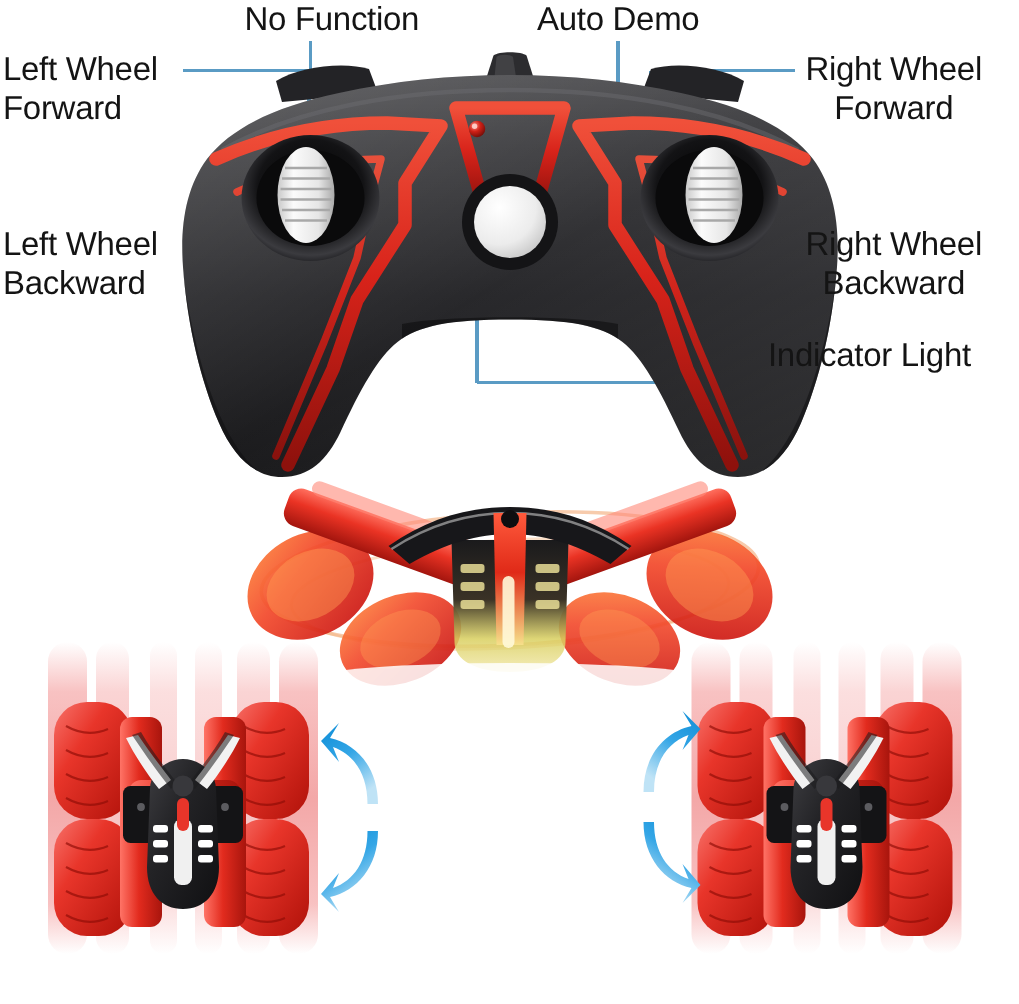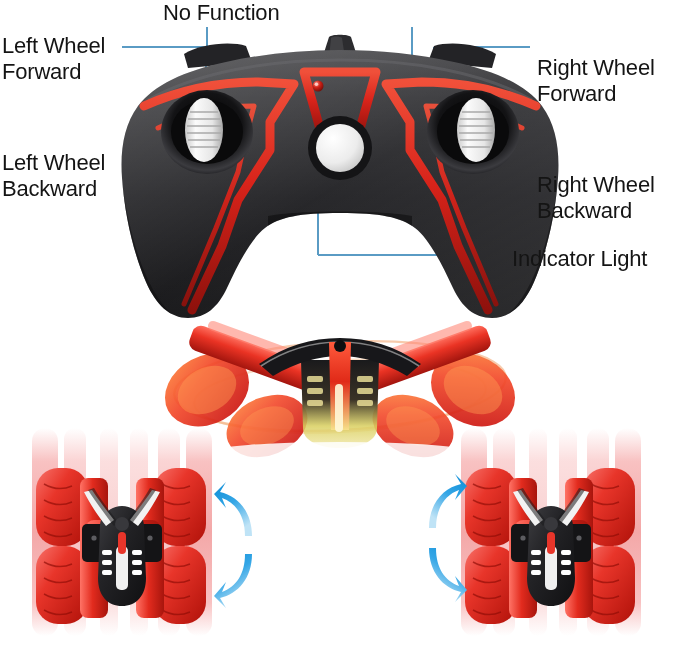--- a/index.html
+++ b/index.html
@@ -14,21 +14,21 @@
   .label{
     position:absolute;
     color:#141414;
     font-size:22px;
     line-height:26px;
     font-weight:400;
     letter-spacing:-0.2px;
     white-space:pre-line;
     -webkit-font-smoothing:antialiased;
   }
-  .label.r{text-align:left;margin-top:22px;}
+  .label.r{text-align:center;}
 
   
   #leaders{position:absolute;left:0;top:0;width:679px;height:669px;pointer-events:none;}
 
   
   #controller{position:absolute;left:118px;top:32px;width:444px;height:290px;}
   #ctl-svg{position:absolute;left:0;top:0;}
 
   
   .car-wrap{position:absolute;}
@@ -470,20 +470,21 @@
         <path d="M40,60 C40,36 26,20 8,16 L14,6 L2,18 L14,32 L10,22
                  C24,27 33,40 33,60 Z" fill="url(#arrL)"></path>
         <path d="M40,80 C40,104 26,120 8,124 L14,134 L2,122 L14,108 L10,118
                  C24,113 33,100 33,80 Z" fill="url(#arrL)"></path>
       </g>
     </svg>
   </div>
 
   <div class="label" style="left:163px;top:0px;">No Function</div>
 
+  <div class="label" style="left:358px;top:0px;">Auto Demo</div>
 
   <div class="label" style="left:2px;top:33px;">Left Wheel
 Forward</div>
 
   <div class="label r" style="left:537px;top:33px;">Right Wheel
 Forward</div>
 
   <div class="label" style="left:2px;top:150px;">Left Wheel
 Backward</div>
 

